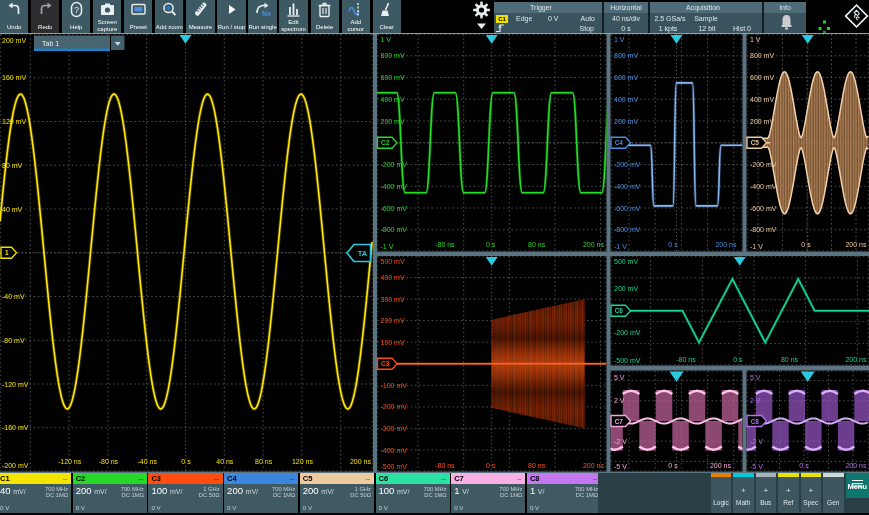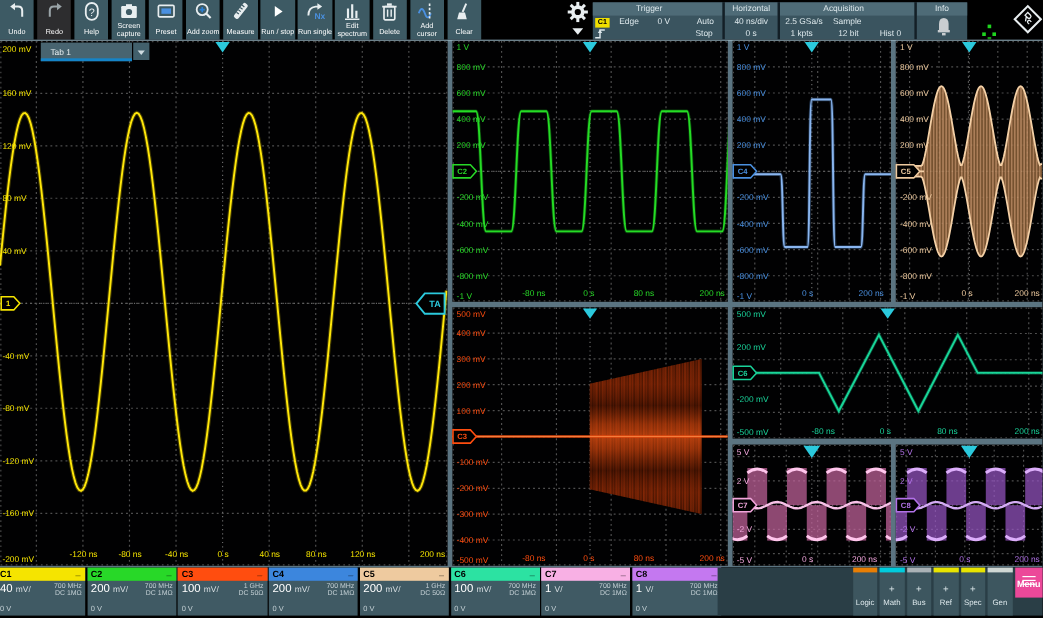--- a/index.html
+++ b/index.html
@@ -672,16 +672,16 @@
     </div>
     <div style="position:absolute;left:800.5px;top:472.5px;width:20.5px;height:40.5px;background:#3d565f">
 <div style="position:absolute;top:0;left:0;width:100%;height:4.5px;background:#e8e400"></div>
       <div style="position:absolute;top:13px;width:100%;text-align:center;color:#dde8ec;font-size:8px">+</div>
 <div style="position:absolute;bottom:7px;width:100%;text-align:center;color:#dde8ec;font-size:6.5px">Spec</div>
     </div>
     <div style="position:absolute;left:823px;top:472.5px;width:20.5px;height:40.5px;background:#3d565f">
 <div style="position:absolute;top:0;left:0;width:100%;height:4.5px;background:#d0d8d4"></div>
 <div style="position:absolute;bottom:7px;width:100%;text-align:center;color:#dde8ec;font-size:6.5px">Gen</div>
     </div>
-    <div style="position:absolute;left:845.5px;top:472.5px;width:23.5px;height:25px;background:#ec4899">
+    <div style="position:absolute;left:845.5px;top:472.5px;width:23.5px;height:25px;background:#0f766e">
 <div style="position:absolute;top:7px;left:6px;width:11px;height:1.8px;background:#fff;box-shadow:0 3.2px 0 #fff,0 6.4px 0 #fff"></div>
 <div style="position:absolute;bottom:7px;width:100%;text-align:center;color:#fff;font-size:7.5px;font-weight:bold">Menu</div>
     </div>
 </div>
 </body></html>

